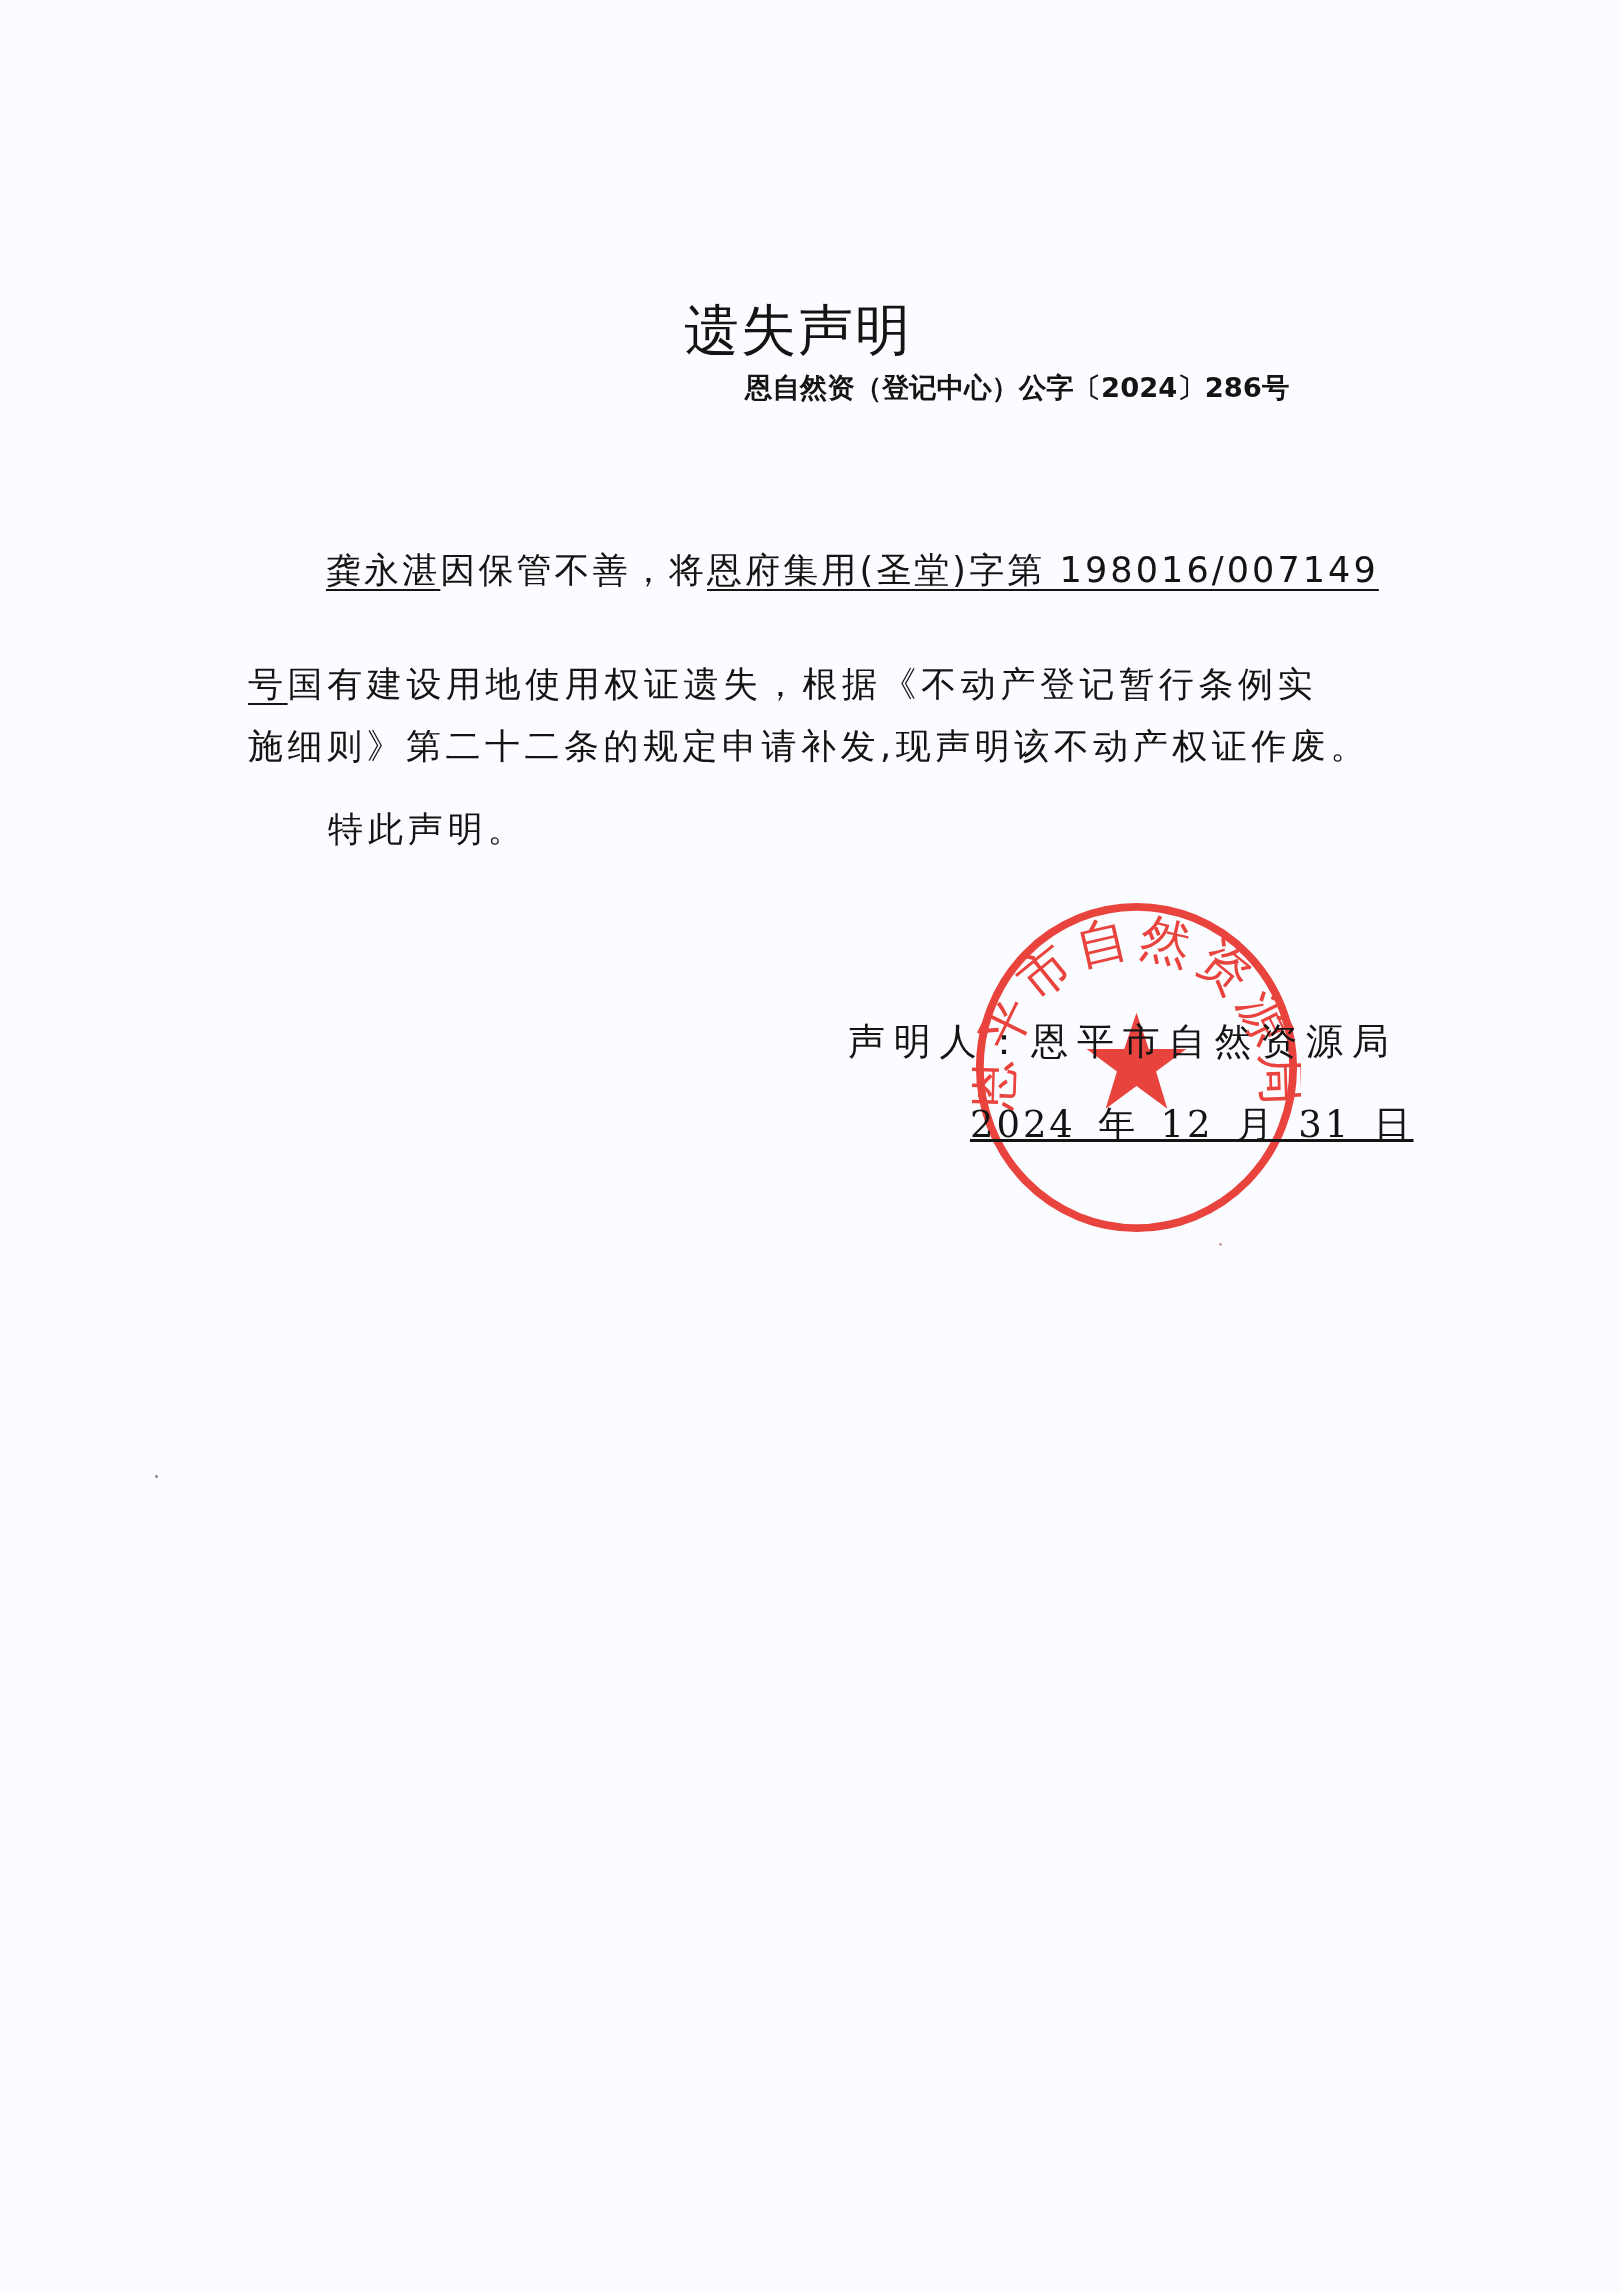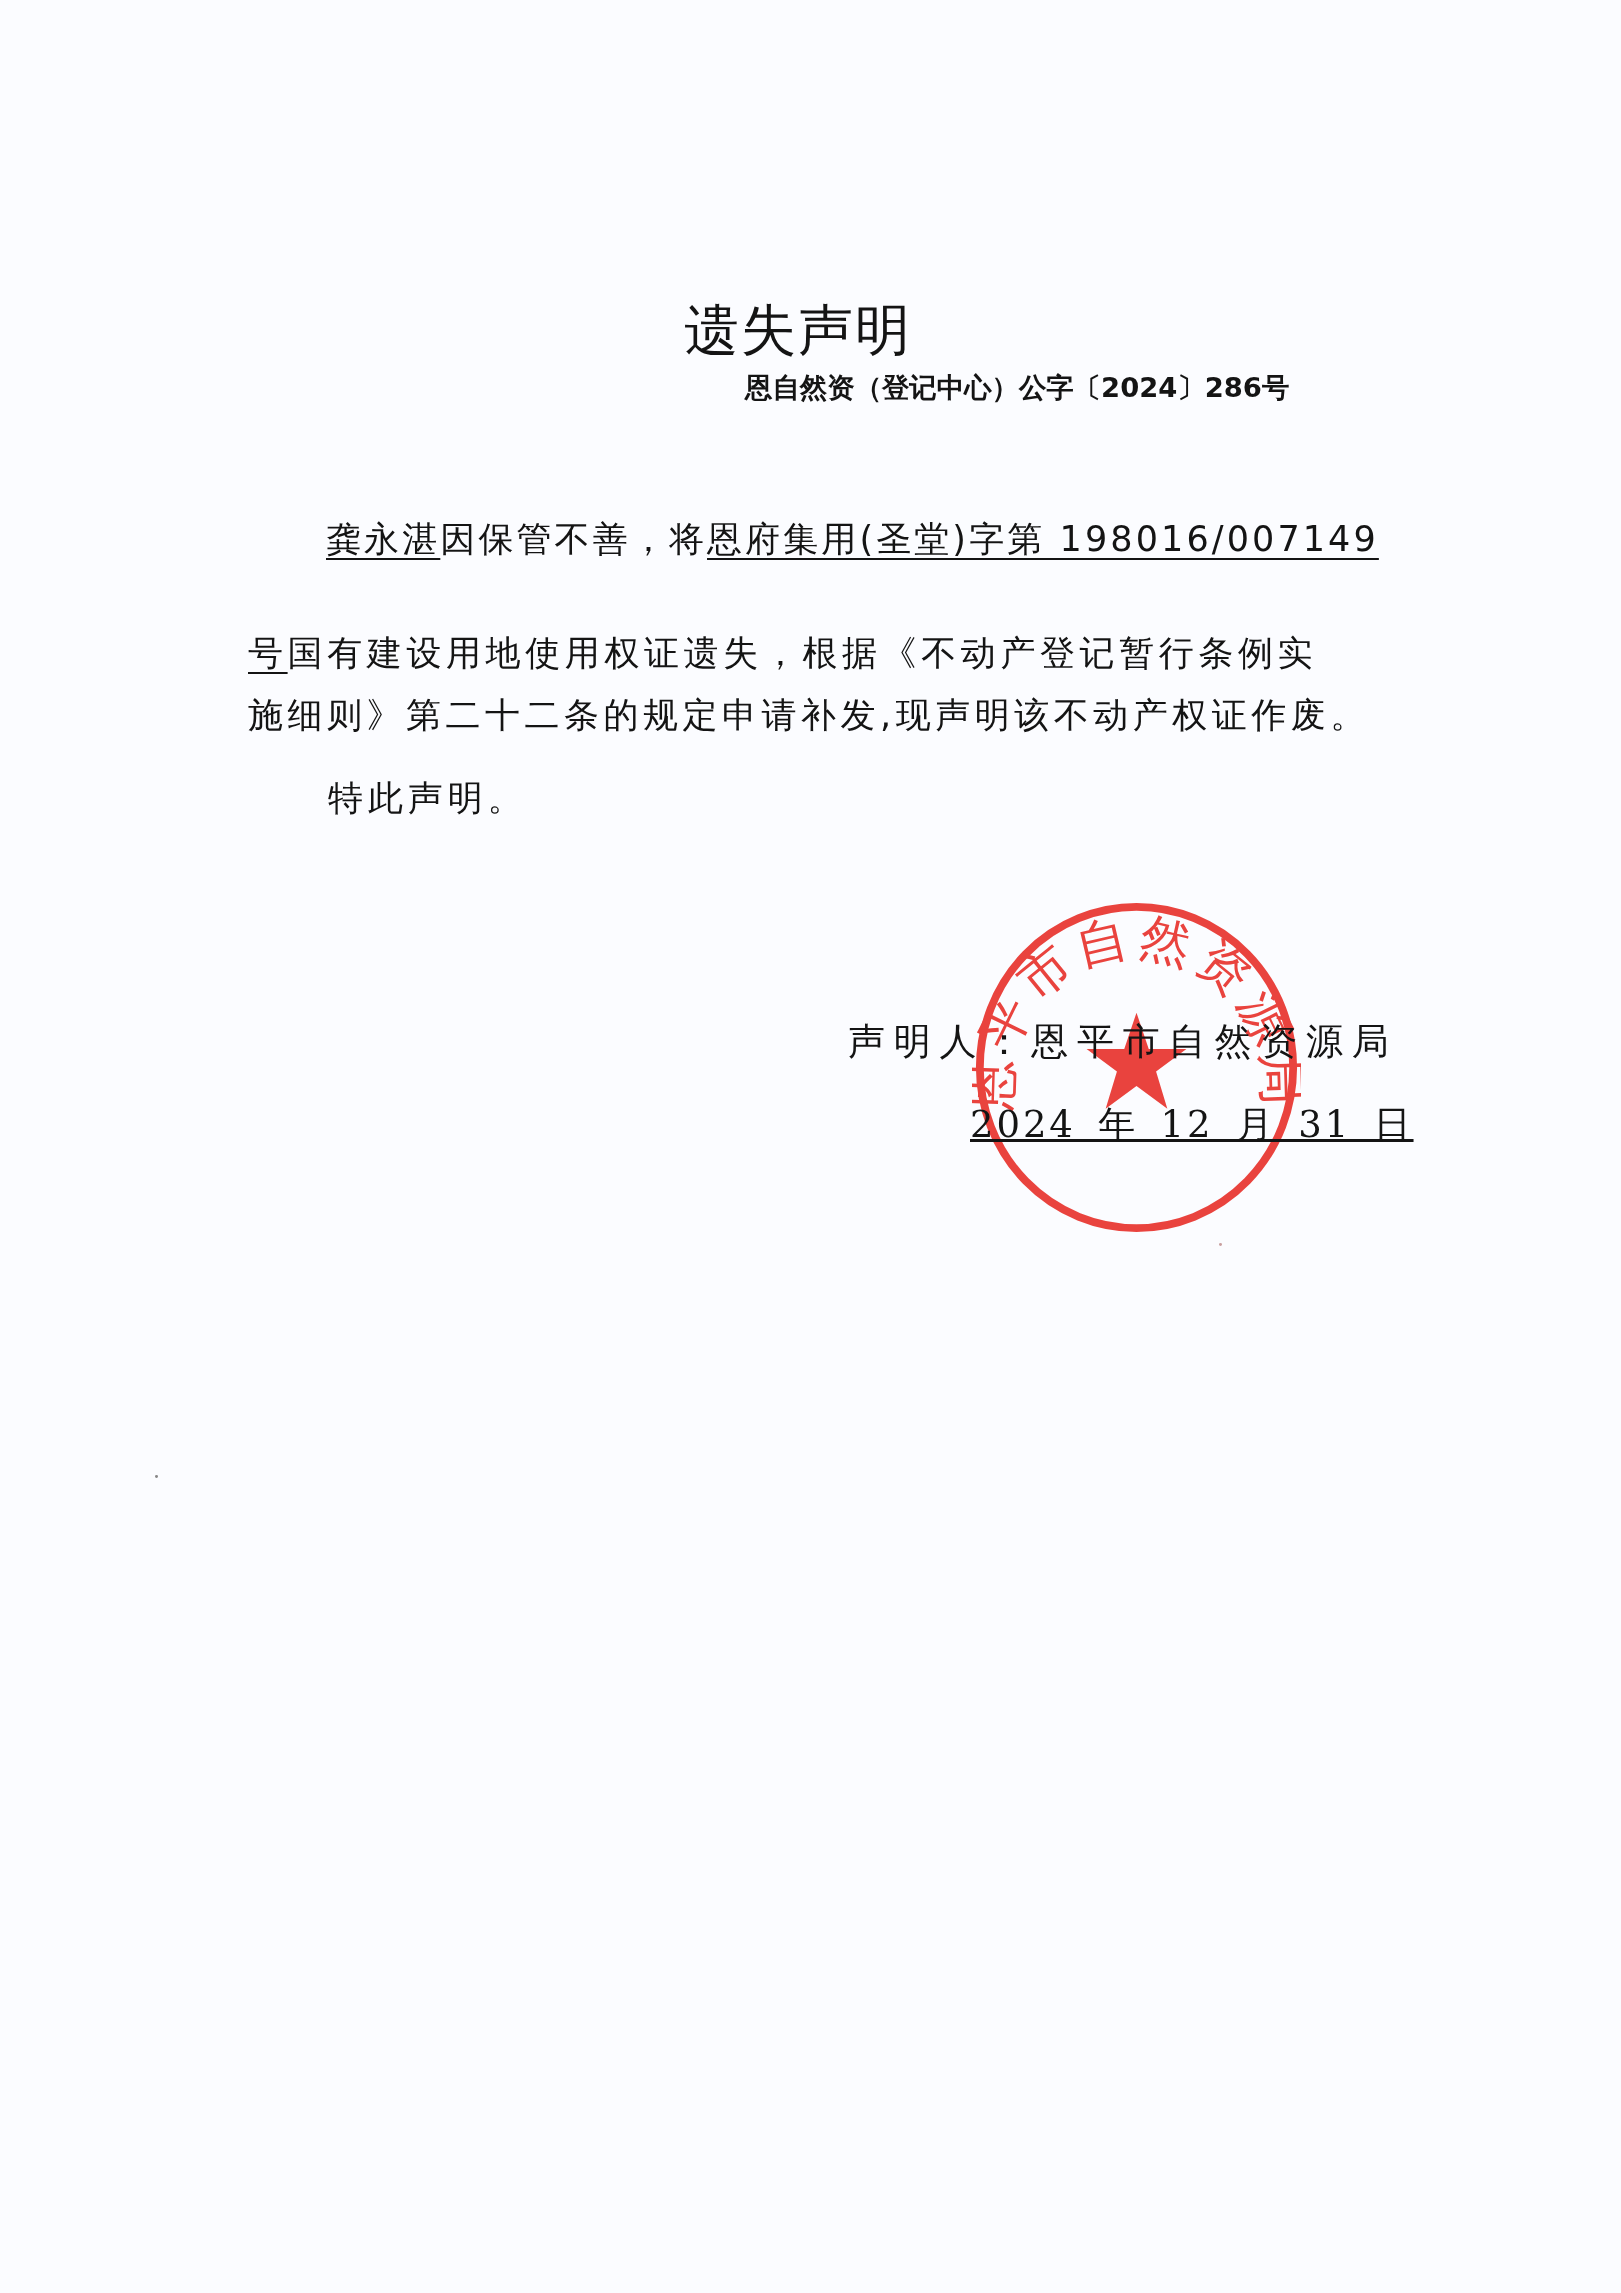--- a/index.html
+++ b/index.html
@@ -24,20 +24,21 @@
     font-size: 27.4px;
     font-family: "DejaVu Sans", sans-serif;
     font-weight: bold;
   }
   .body-line {
     left: 248px;
     font-size: 35px;
     font-family: "DejaVu Sans", sans-serif;
     letter-spacing: 4.4px;
     line-height: 43px;
+    margin-top: 31px;
   }
   .l1 { top: 518px; left: 326px; letter-spacing: 3.1px; }
   .l2 { top: 632px; letter-spacing: 4.6px; }
   .l3 { top: 694px; letter-spacing: 4.5px; }
   .l4 { top: 777px; left: 328px; letter-spacing: 4.9px; }
   .ul { text-decoration: underline; text-decoration-thickness: 2px; text-underline-offset: 6.9px; }
   .sig {
     left: 848px; top: 1017px;
     font-size: 37px;
     font-family: "DejaVu Sans", sans-serif;

